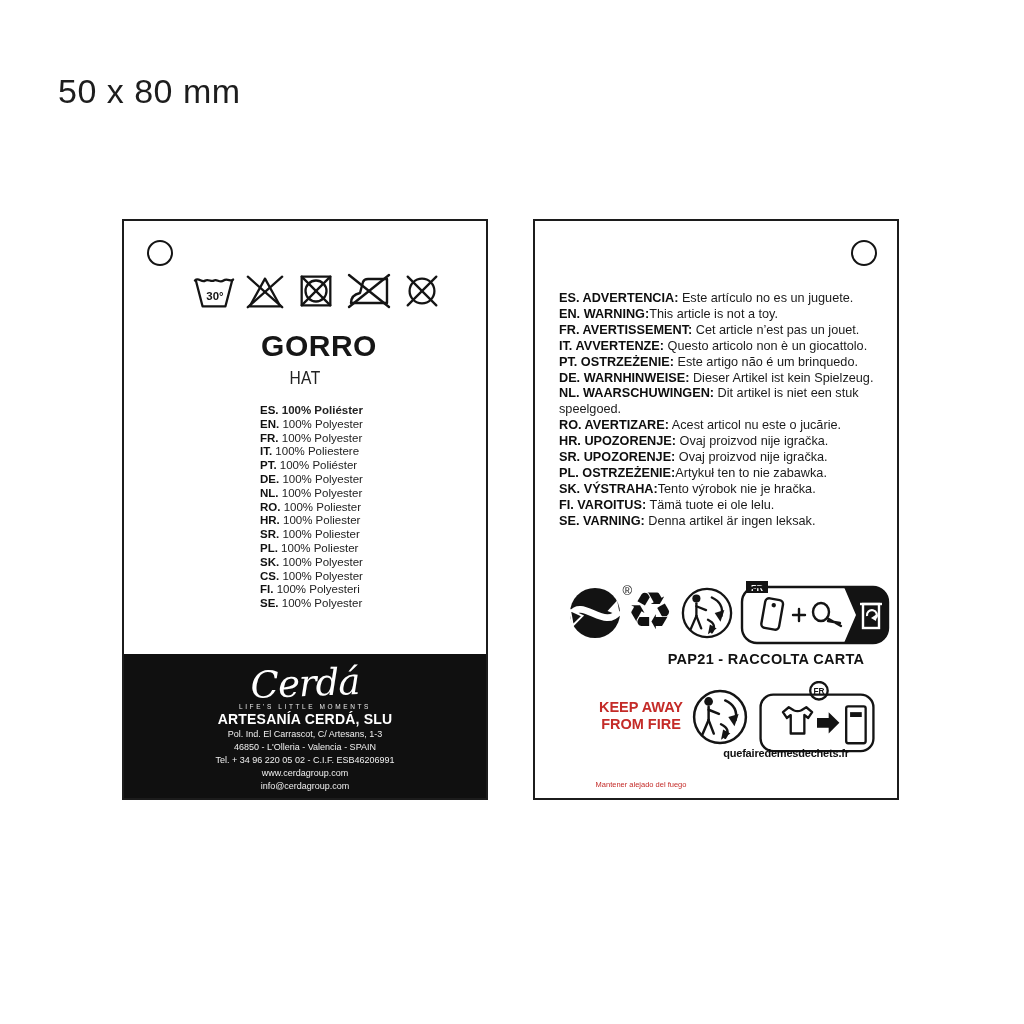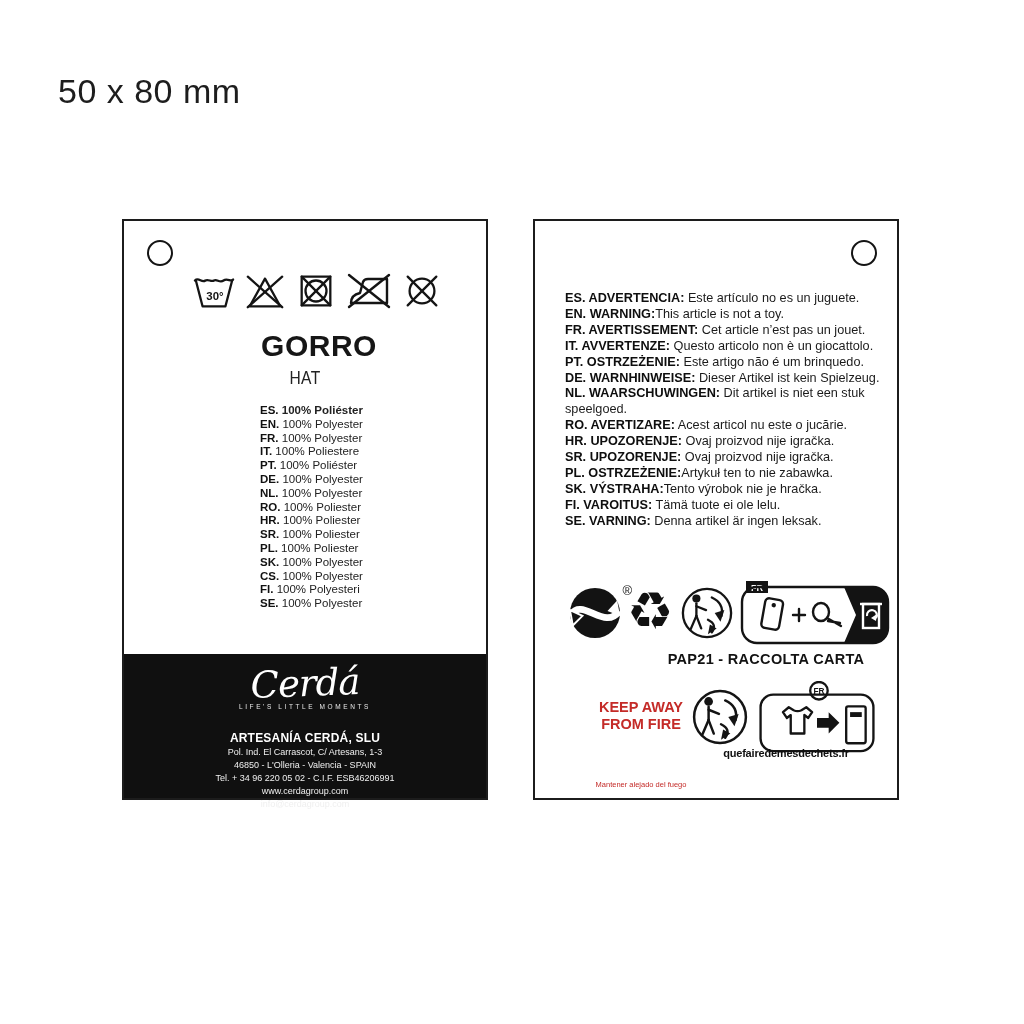--- a/index.html
+++ b/index.html
@@ -29,25 +29,25 @@
 
   .comp-list { position:absolute; left:136px; top:183px; font-size:11.5px; line-height:13.8px; color:#222; }
   .comp-row b { color:#111; }
   .comp-row.all-bold { font-weight:bold; }
 
   .tag-footer { position:absolute; left:0; right:0; bottom:0; height:144px; background:#101010;
     color:#fff; text-align:center; }
   .brand { margin-top:11px; font-family:"DejaVu Serif",serif; font-style:italic; font-size:37px;
     line-height:38px; letter-spacing:-1px; transform:rotate(-2deg); }
   .brand-tagline { font-size:6.5px; letter-spacing:2.6px; color:#e8e8e8; margin-top:0px; }
-  .company { font-size:12px; font-weight:bold; margin-top:21px; letter-spacing:0.2px; }
+  .company { font-size:14px; font-weight:bold; margin-top:1px; letter-spacing:0.2px; }
   .addr { font-size:9px; line-height:12px; color:#efefef; margin-top:1px; }
 
   
-  .warnings { position:absolute; left:24px; right:11px; top:70px; font-size:12.7px; line-height:15.9px; color:#1b1b1b;margin-left:6px; }
+  .warnings { position:absolute; left:24px; right:11px; top:70px; font-size:12.7px; line-height:15.9px; color:#1b1b1b; }
   .warning-row b { color:#0e0e0e; }
 
   .recycle-row { position:absolute; left:34px; top:360px; display:flex; align-items:center; gap:6px; }
   .greendot-wrap { position:relative; width:52px; height:52px; }
   .reg-mark { position:absolute; top:-4px; right:-11px; font-size:13px; color:#111; }
   .recycle-glyph { font-size:52px; line-height:52px; color:#111;
      font-family:"DejaVu Sans",sans-serif; transform:translateY(-2px); }
 
   .paper-caption { position:absolute; left:100px; width:262px; top:430px; text-align:center;
     font-size:14.5px; font-weight:bold; letter-spacing:0.3px; color:#121212; }

